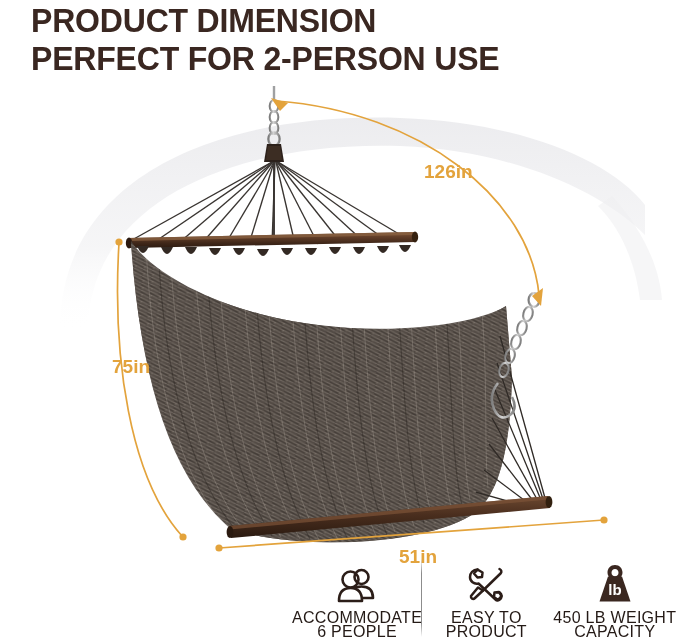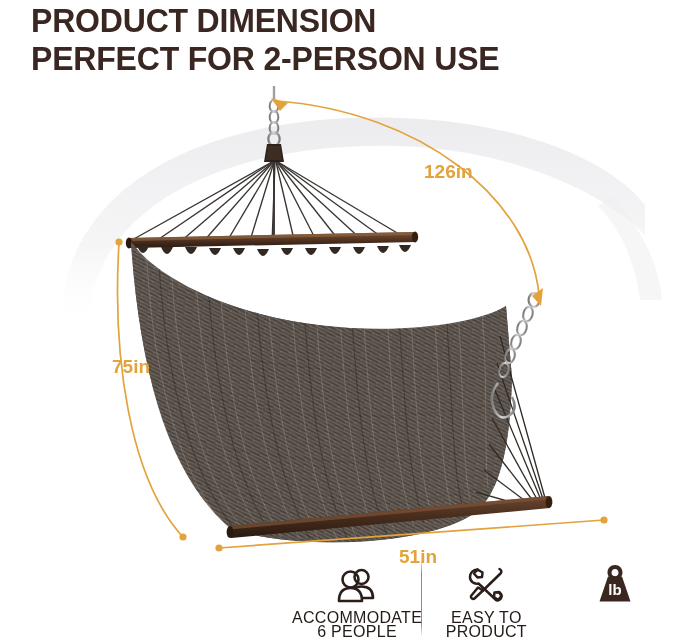--- a/index.html
+++ b/index.html
@@ -393,17 +393,21 @@
           <g>
             <path d="M 20 2 C 15.5 2, 12.5 5.5, 12.5 9.5 C 12.5 12, 13.5 13.5, 15 14.5
                      L 25 14.5 C 26.5 13.5, 27.5 12, 27.5 9.5 C 27.5 5.5, 24.5 2, 20 2 Z
                      M 20 6 C 22 6, 23.5 7.7, 23.5 9.7 C 23.5 11.7, 22 13.2, 20 13.2
                      C 18 13.2, 16.5 11.7, 16.5 9.7 C 16.5 7.7, 18 6, 20 6 Z" fill="#3a2720"></path>
             <path d="M 13 13.5 L 27 13.5 L 35.5 38.5 L 4.5 38.5 Z" fill="#3a2720"></path>
             <text x="20" y="32" text-anchor="middle" font-family="Liberation Sans, sans-serif" font-size="15" font-weight="bold" fill="#ffffff">lb</text>
           </g>
         </svg>
       </div>
+      <div class="feature-text">
+        <div>450 LB WEIGHT</div>
+        <div>CAPACITY</div>
+      </div>
     </div>
 
   </div>
 
 </div>
 
 </body></html>

